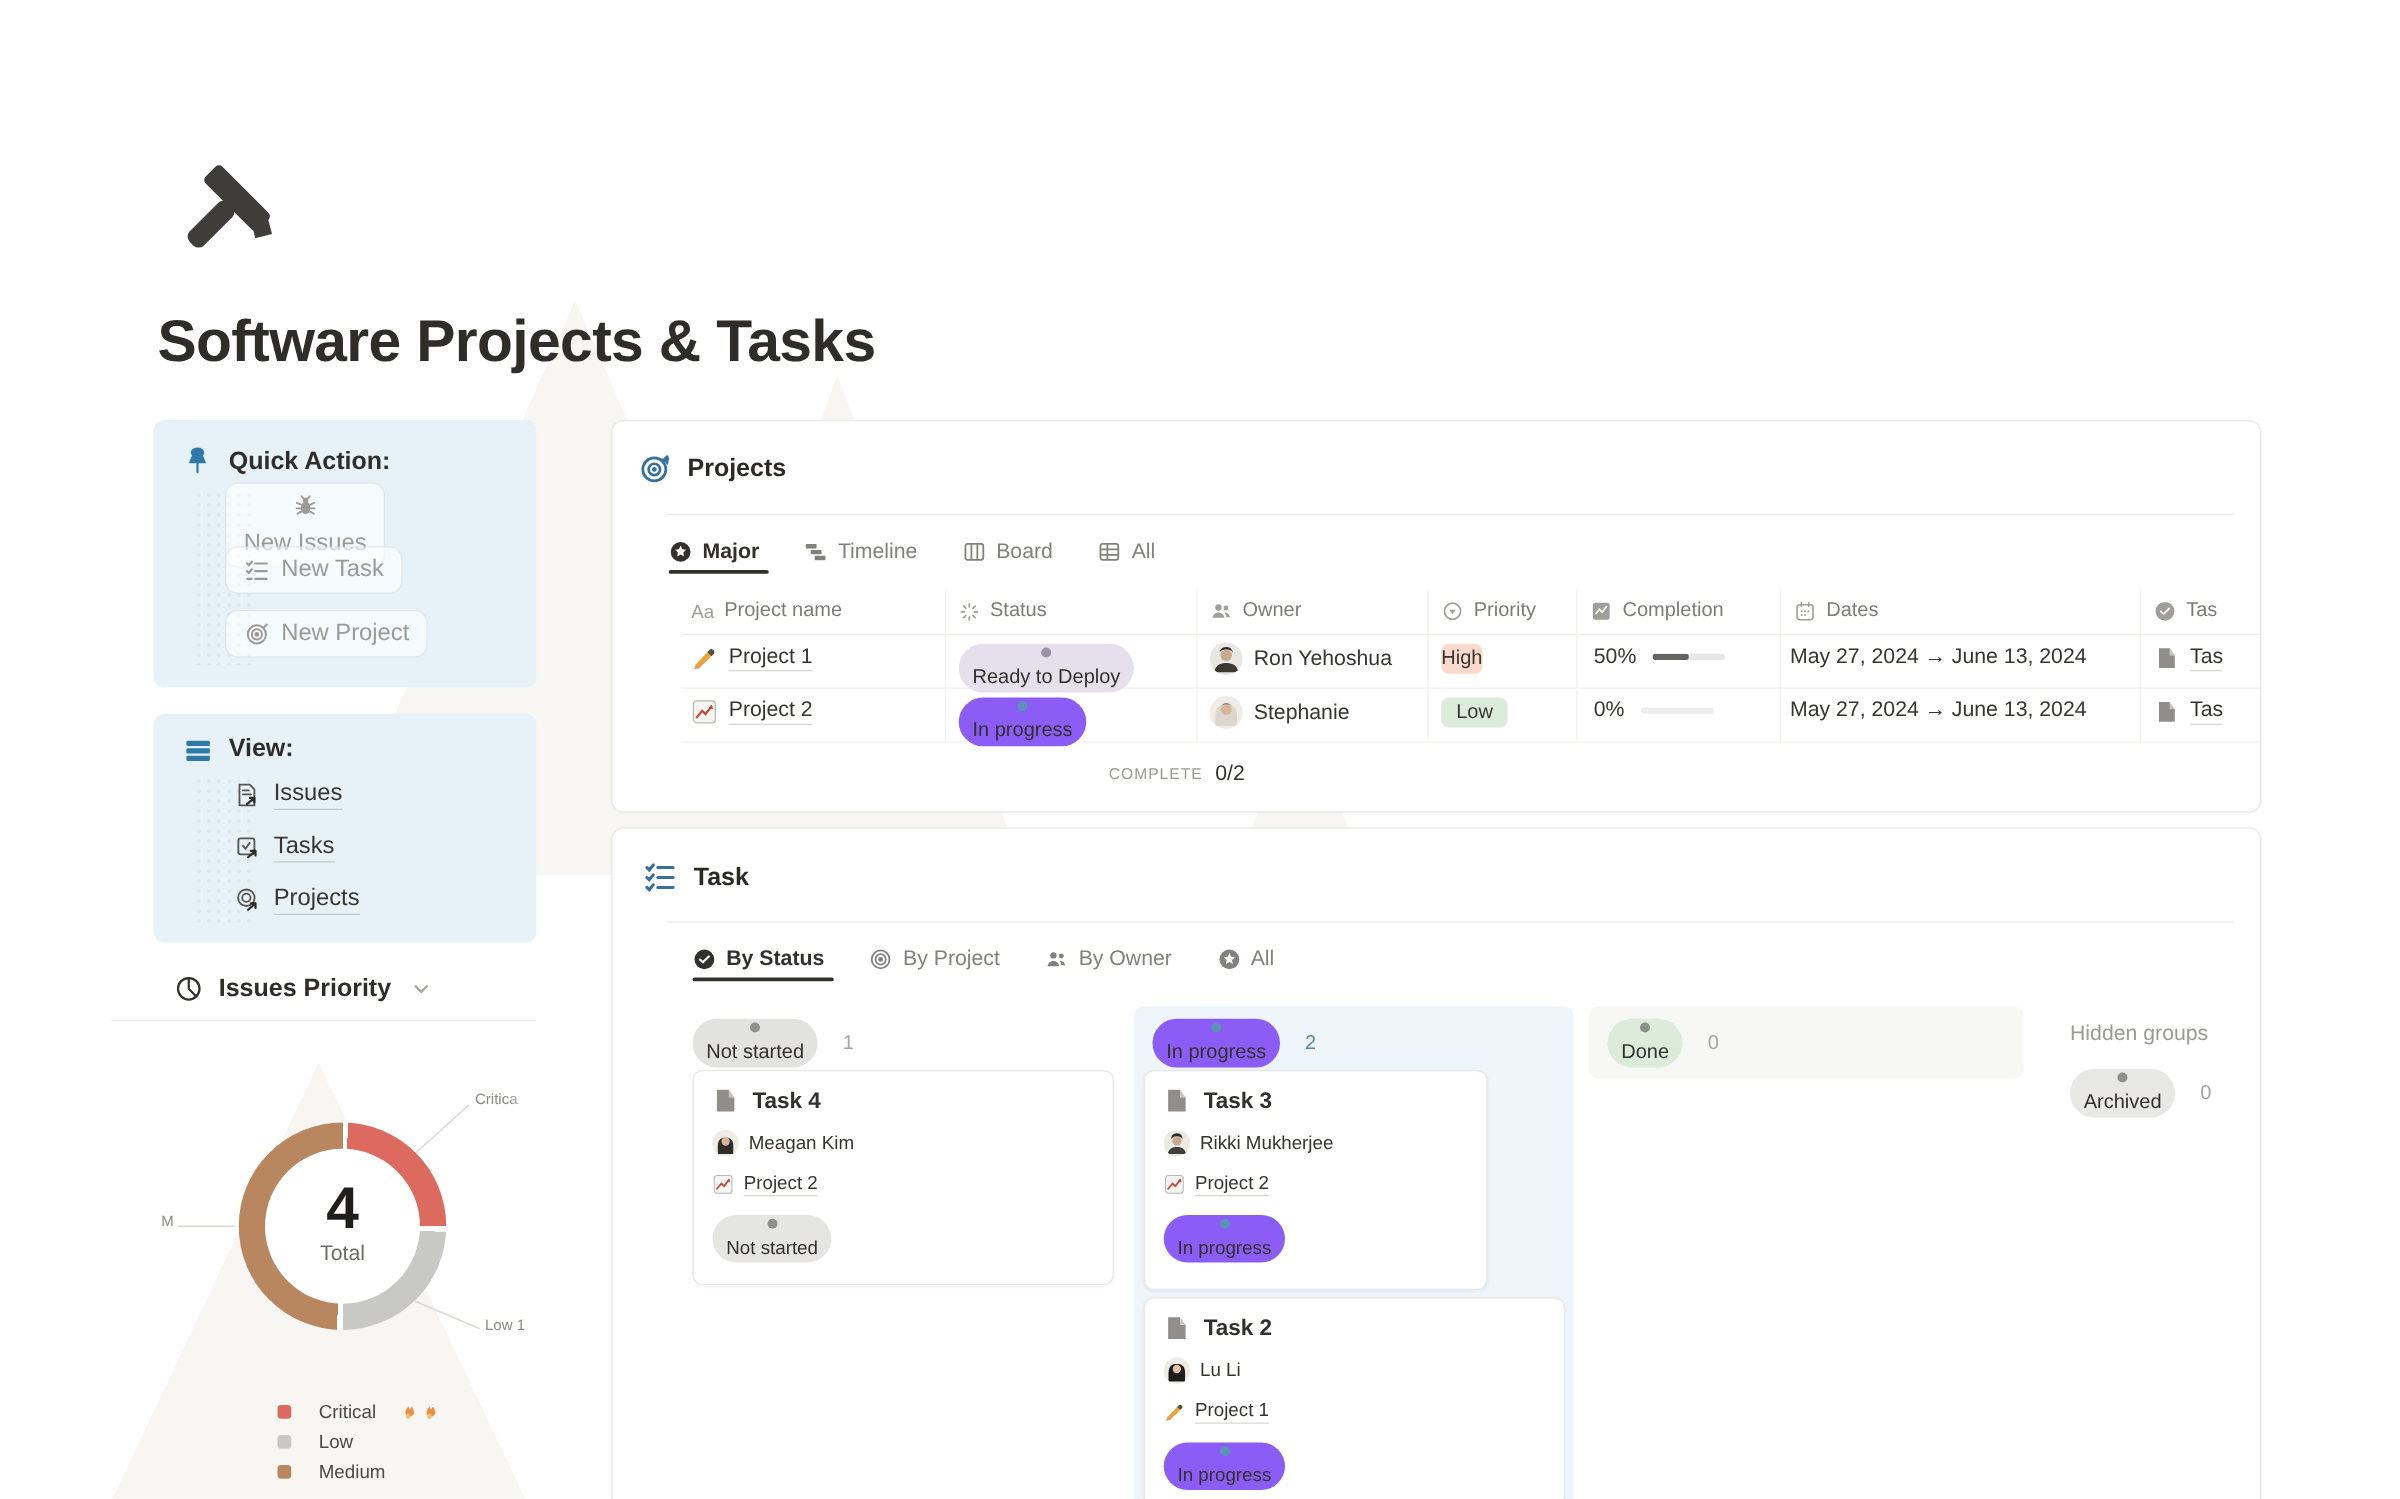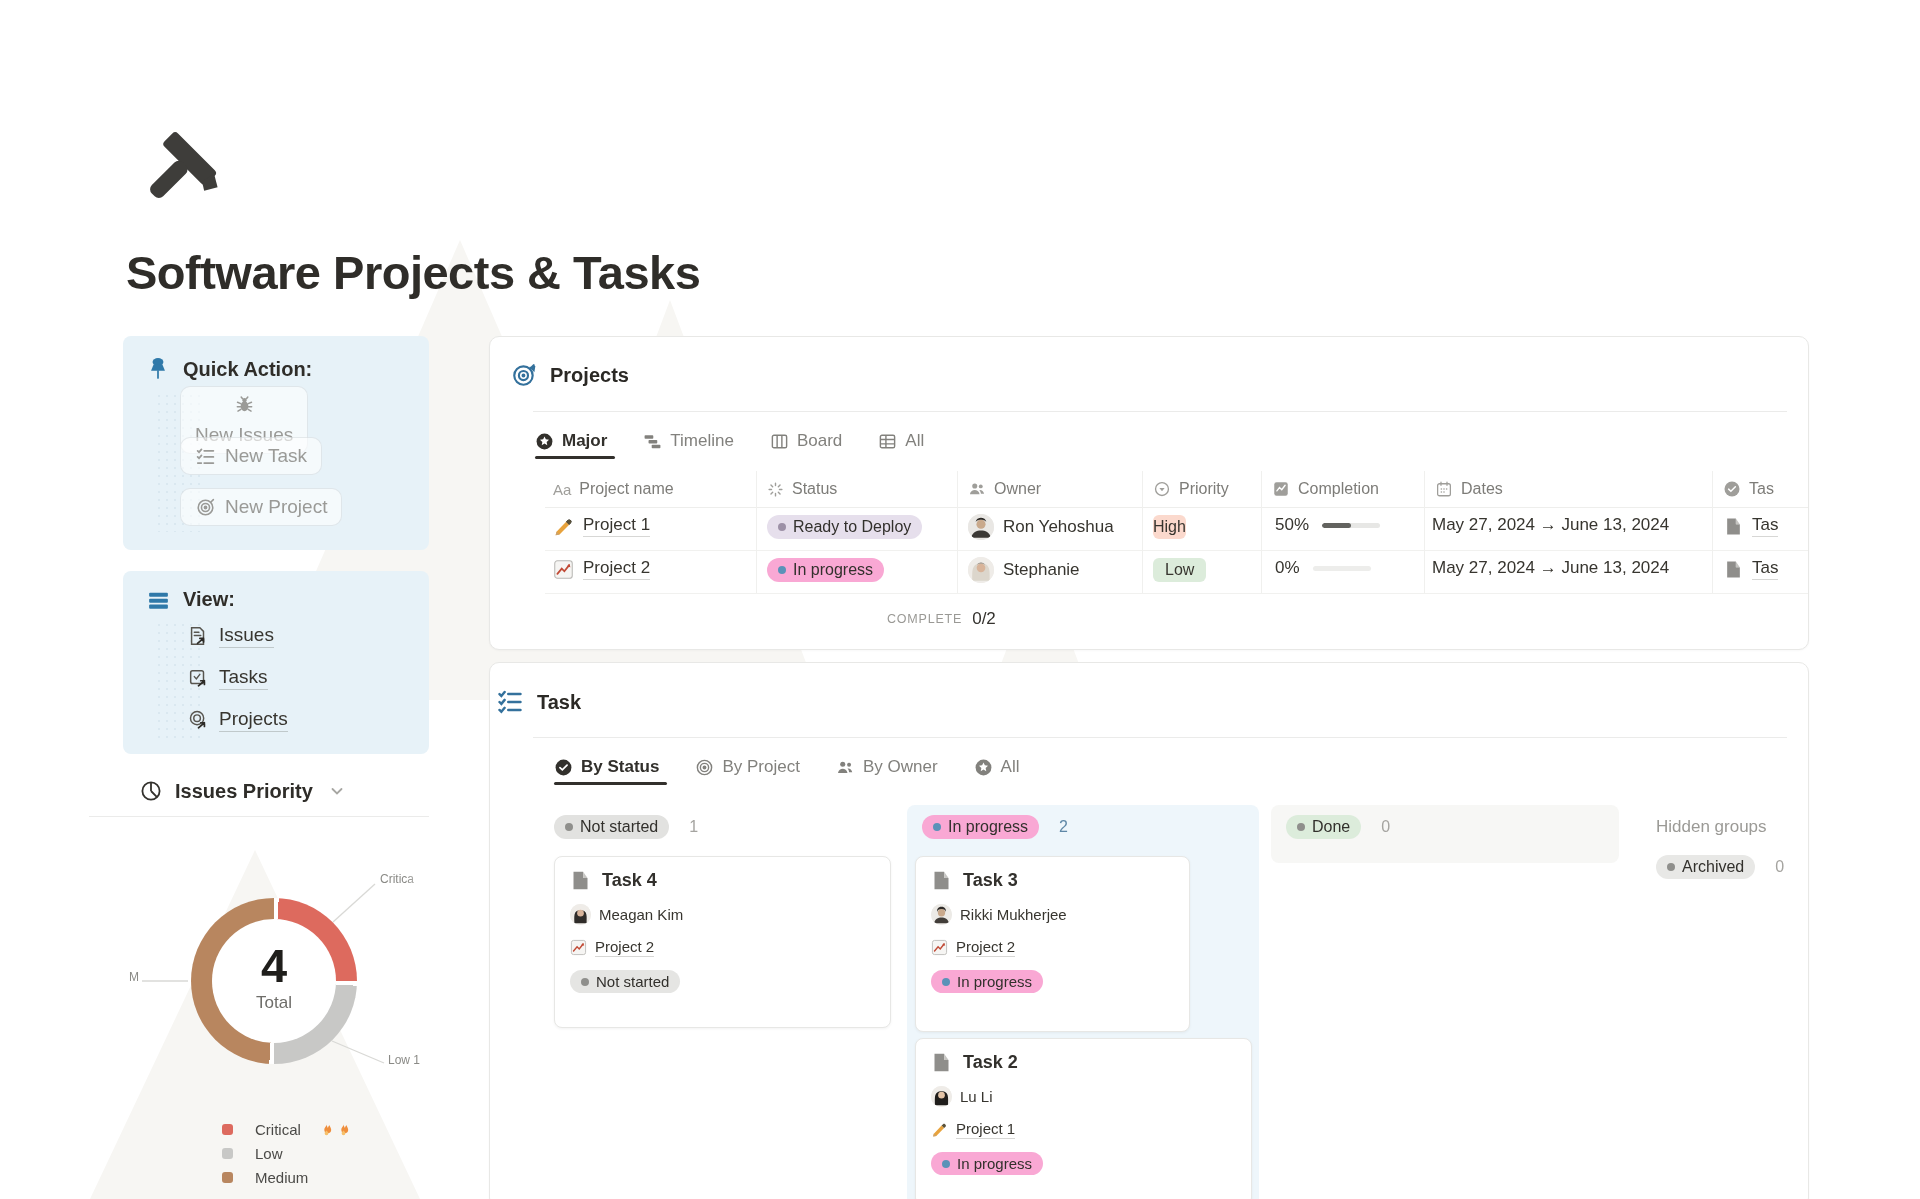--- a/index.html
+++ b/index.html
@@ -22,24 +22,24 @@
   .hdiv { position:absolute; height:1px; background:#ebebea; }
   .vdiv { position:absolute; width:1px; background:#f0f0ee; }
   .tabs { position:absolute; display:flex; gap:36px; align-items:center; }
   .tab { display:flex; align-items:center; gap:8px; font-size:17px; color:#82817d; cursor:pointer; }
   .tab.active { color:#32302c; font-weight:600; }
   .tab-underline { position:absolute; height:3px; background:#32302c; border-radius:2px; }
   .th { position:absolute; display:flex; align-items:center; gap:8px; font-size:16px; color:#7d7c78; }
   .cell { position:absolute; display:flex; align-items:center; gap:9px; font-size:17px; color:#37352f; }
   .link { border-bottom:1.5px solid rgba(55,53,47,.2); padding-bottom:1px; }
   .pill { display:inline-flex; align-items:center; gap:7px; border-radius:999px;
-    padding:3px 11px; font-size:16px; color:#32302c; width:max-content; }
+    padding:3px 11px; font-size:16px; color:#32302c; width:max-content;flex-direction:column; }
   .dot { width:8px; height:8px; border-radius:50%; display:inline-block; }
   .pill-purple { background:#e6dfec; } .pill-purple .dot { background:#9d91a7; }
-  .pill-blue   { background:#f9a8d4; } .pill-blue .dot   { background:#5a92b8; }
+  .pill-blue   { background:#8b5cf6; } .pill-blue .dot   { background:#5a92b8; }
   .pill-gray   { background:#e5e5e3; } .pill-gray .dot   { background:#8f8f8c; }
   .pill-green  { background:#dcecdb; } .pill-green .dot  { background:#7a9a80; }
   .pill-red-flat   { background:#fbd9cd; padding:3px 0; border-radius:6px; }
   .pill-green-flat { background:#dcecdb; padding:3px 12px; border-radius:6px; }
   .bar { position:relative; width:58px; height:5px; border-radius:3px; background:#e7e7e5; overflow:hidden; }
   .bar > i { position:absolute; left:0; top:0; bottom:0; background:#63635f; border-radius:3px; }
   .avatar { display:inline-flex; border-radius:50%; overflow:hidden; background:#ededeb; flex:none; }
   .kb-col-bg { position:absolute; border-radius:8px; }
   .kb-head { position:absolute; display:flex; align-items:center; gap:20px; }
   .kb-count { font-size:16px; color:#a5a4a0; }
@@ -451,21 +451,21 @@
     <span class="link">Tas</span>
   </div>
 
   <div class="abs" style="left:397px; top:272px; display:flex; align-items:center; gap:10px;">
     <span style="font-size:12.5px; letter-spacing:.8px; color:#9a9995;">COMPLETE</span>
     <span style="font-size:17px; color:#34322e;">0/2</span>
   </div>
 </div>
 
 <div class="card" style="left:489px; top:662px; width:1320px; height:546px;">
-  <div class="sec-head" style="left:6px; top:25px;">
+  <div class="sec-head" style="left:24px; top:25px;">
     <span>
       <svg width="28" height="28" viewBox="0 0 24 24" fill="none" stroke="#34719c" stroke-width="2.1" stroke-linecap="round">
         <path d="M3 5.2 4.6 6.8 7.4 3.4M10.5 5.2H21M3 12 4.6 13.6 7.4 10.2M10.5 12H21M3 18.8 4.6 20.4 7.4 17M10.5 18.8H21"></path>
       </svg>
     </span>
     <span class="sec-title">Task</span>
   </div>
   <div class="hdiv" style="left:43px; top:74px; width:1254px;"></div>
 
   <div class="tabs" style="left:64px; top:94px;">

